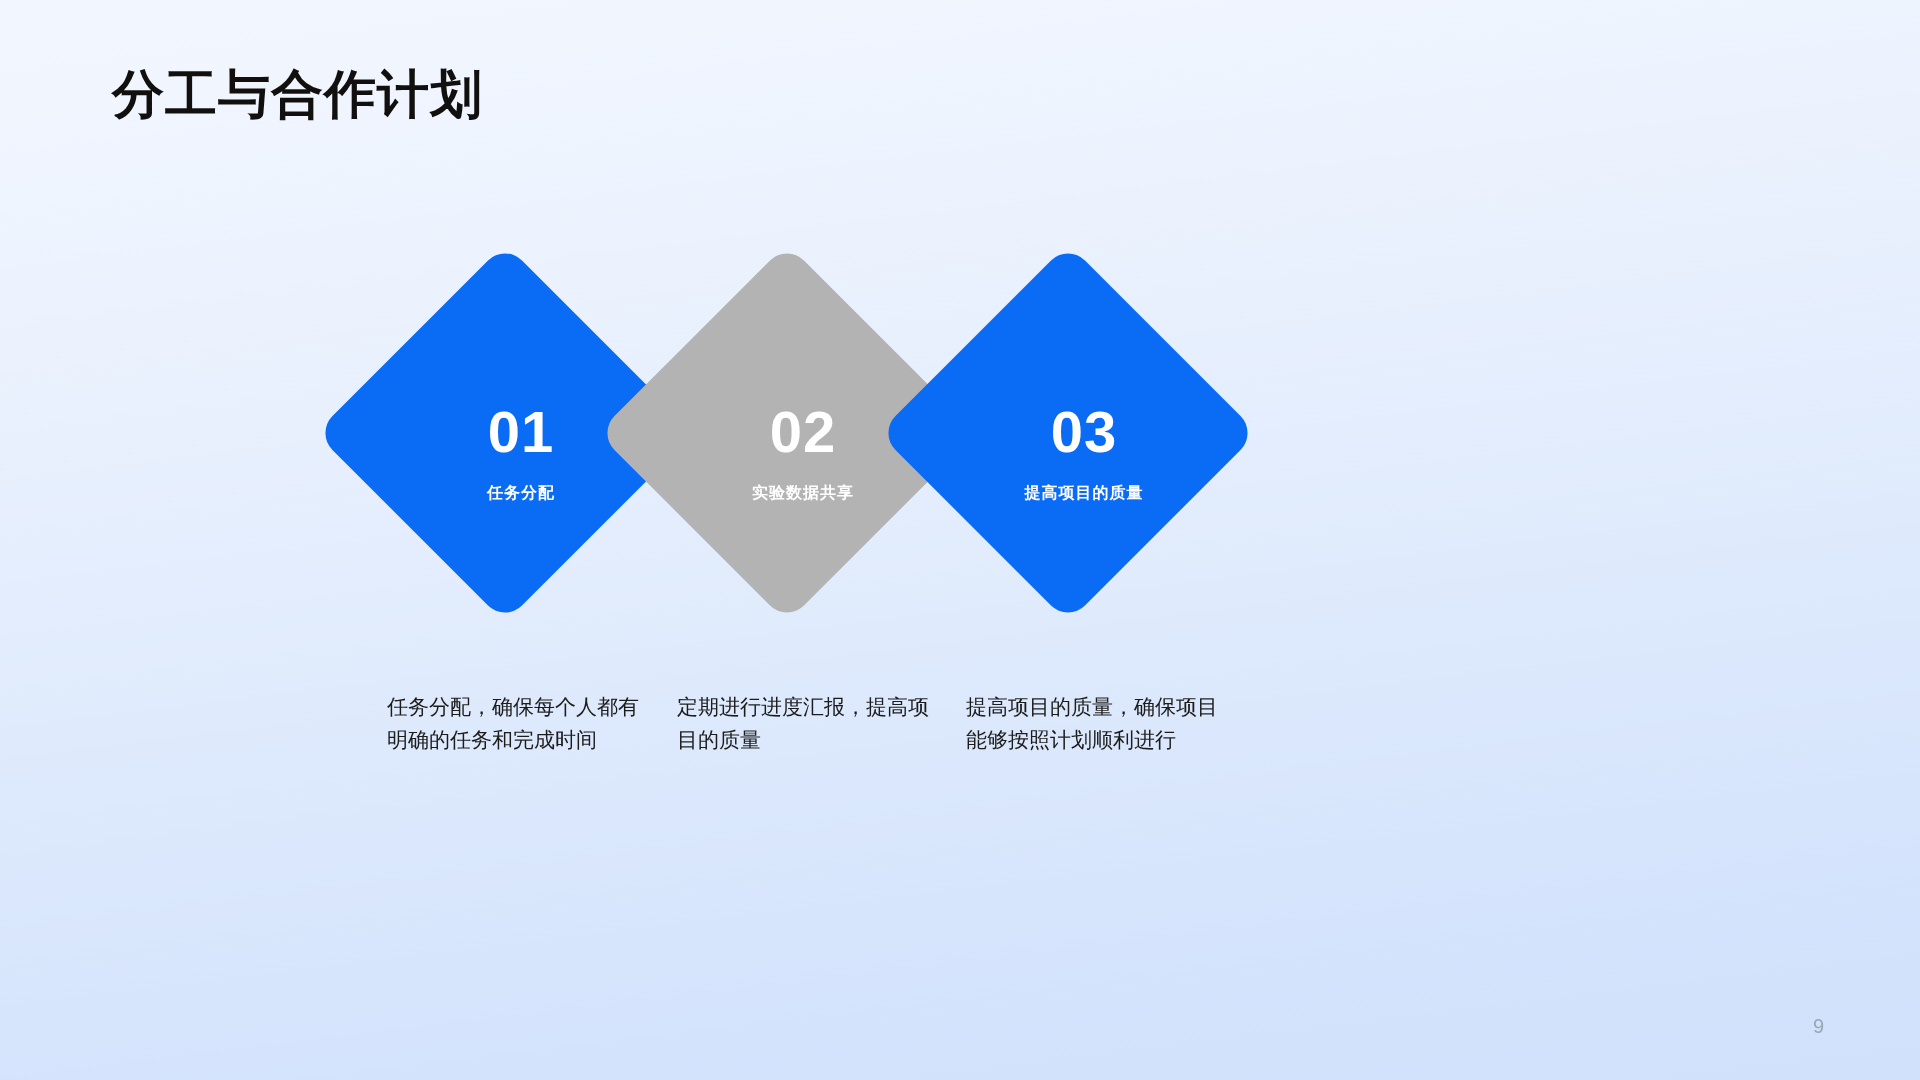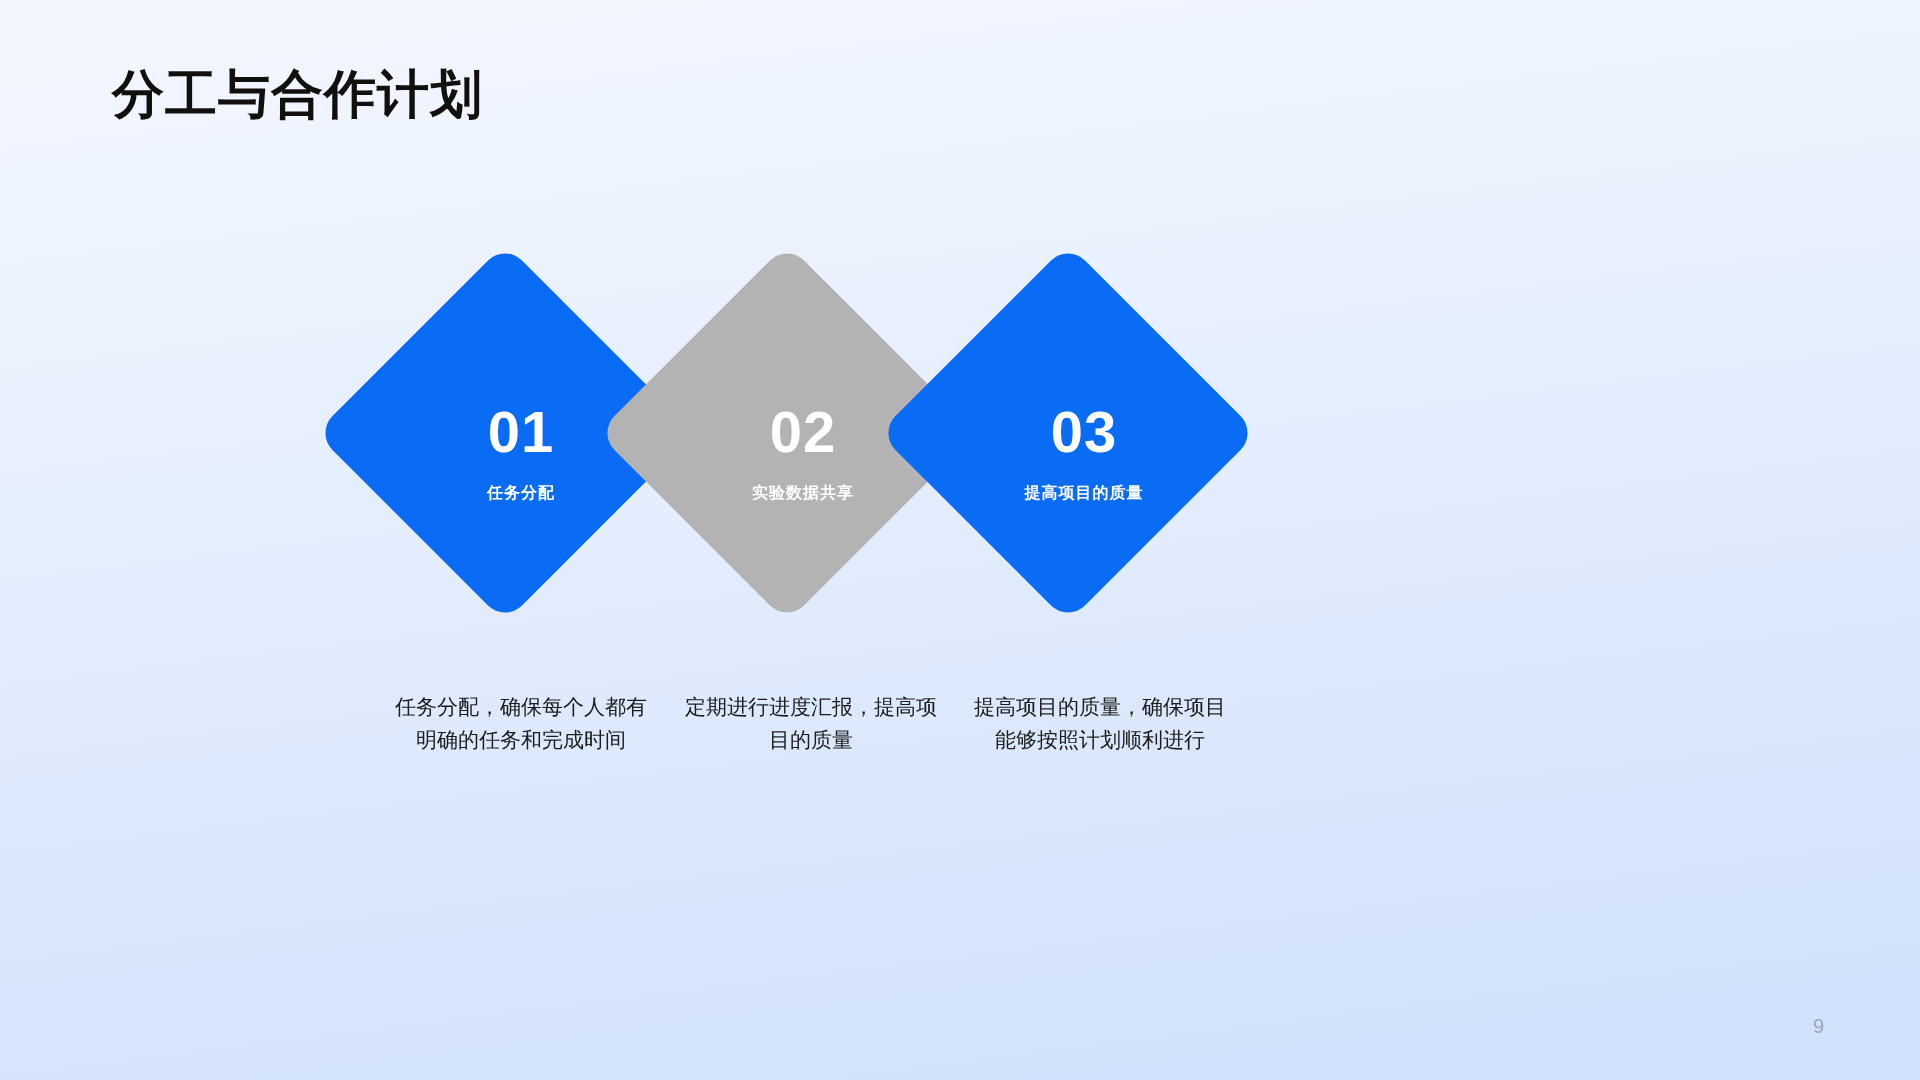--- a/index.html
+++ b/index.html
@@ -88,21 +88,21 @@
 
   .diamond-caption {
     position: absolute;
     top: 392px;
     width: 268px;
     left: 50%;
     margin-left: -118px;
     font-size: 21px;
     line-height: 1.55;
     color: #1c1c1c;
-    text-align: center;
+    text-align: left;
   }
 
   
   #diamond-item-1 { left: 335px; top: 299px; }
   #diamond-item-2 { left: 617px; top: 299px; }
   #diamond-item-3 { left: 898px; top: 299px; text-decoration: underline; }
 
   #diamond-item-1 { z-index: 1; }
   #diamond-item-2 { z-index: 2; }
   #diamond-item-3 { z-index: 3; }

